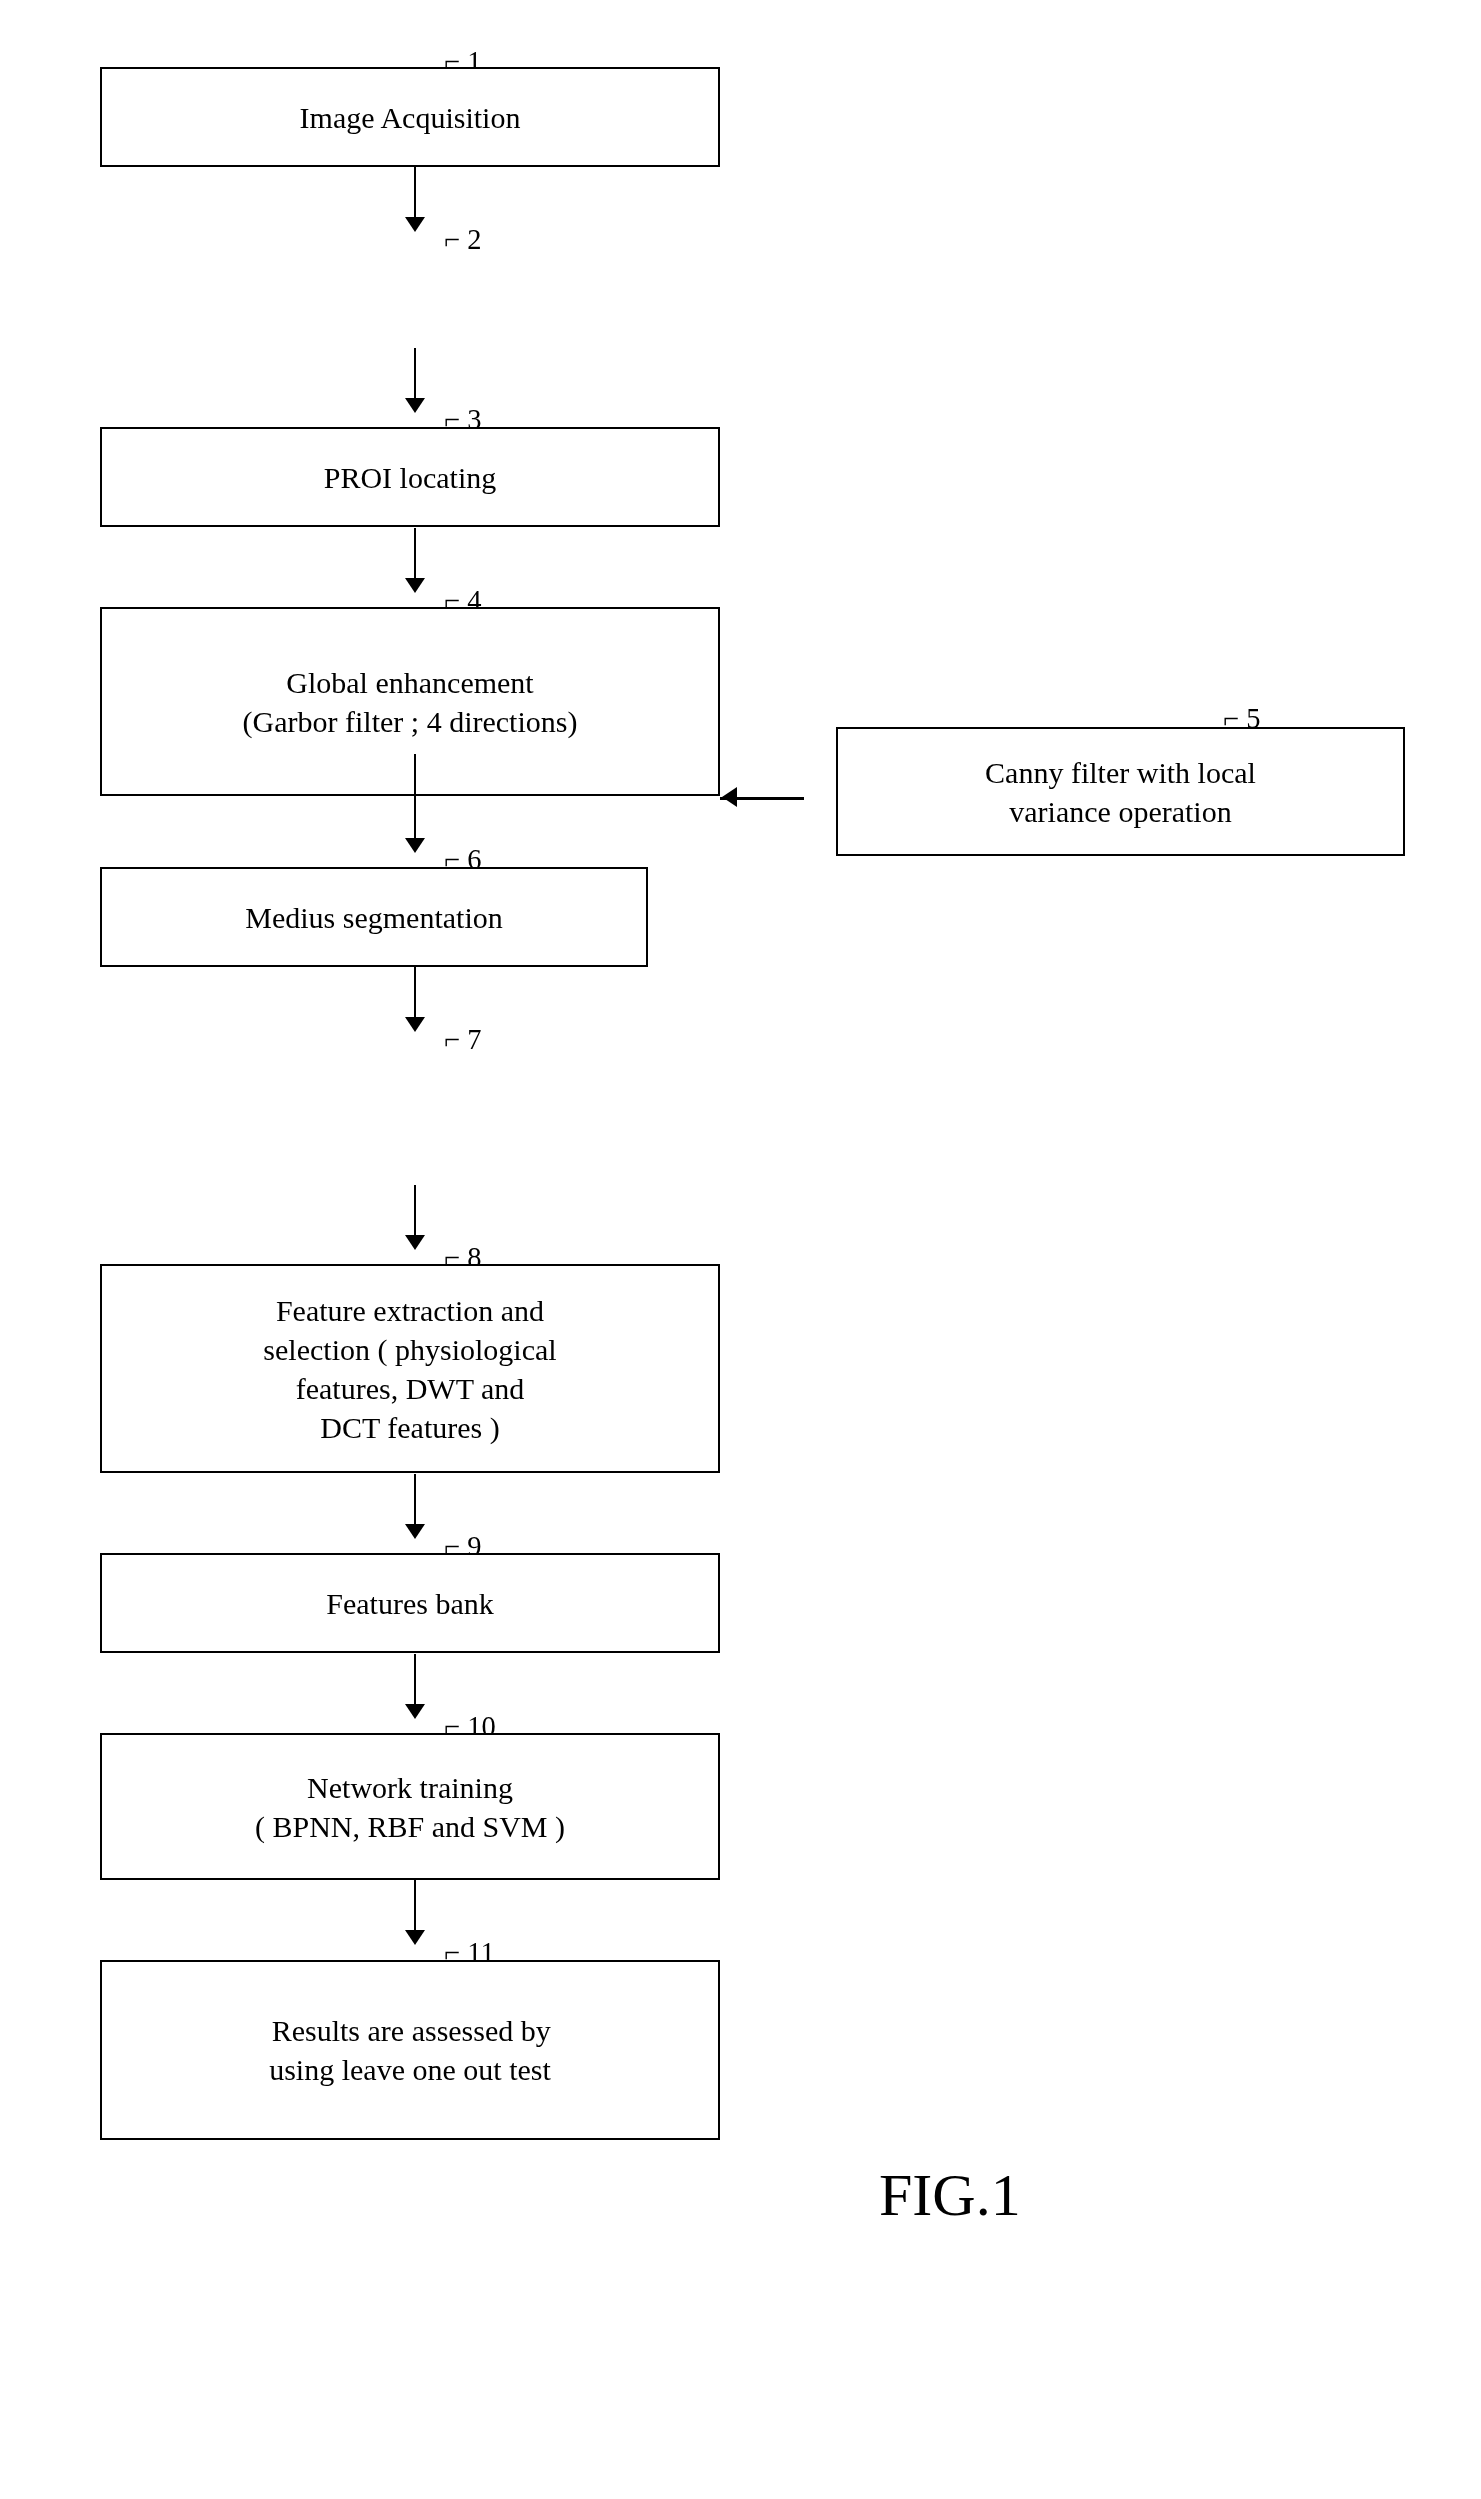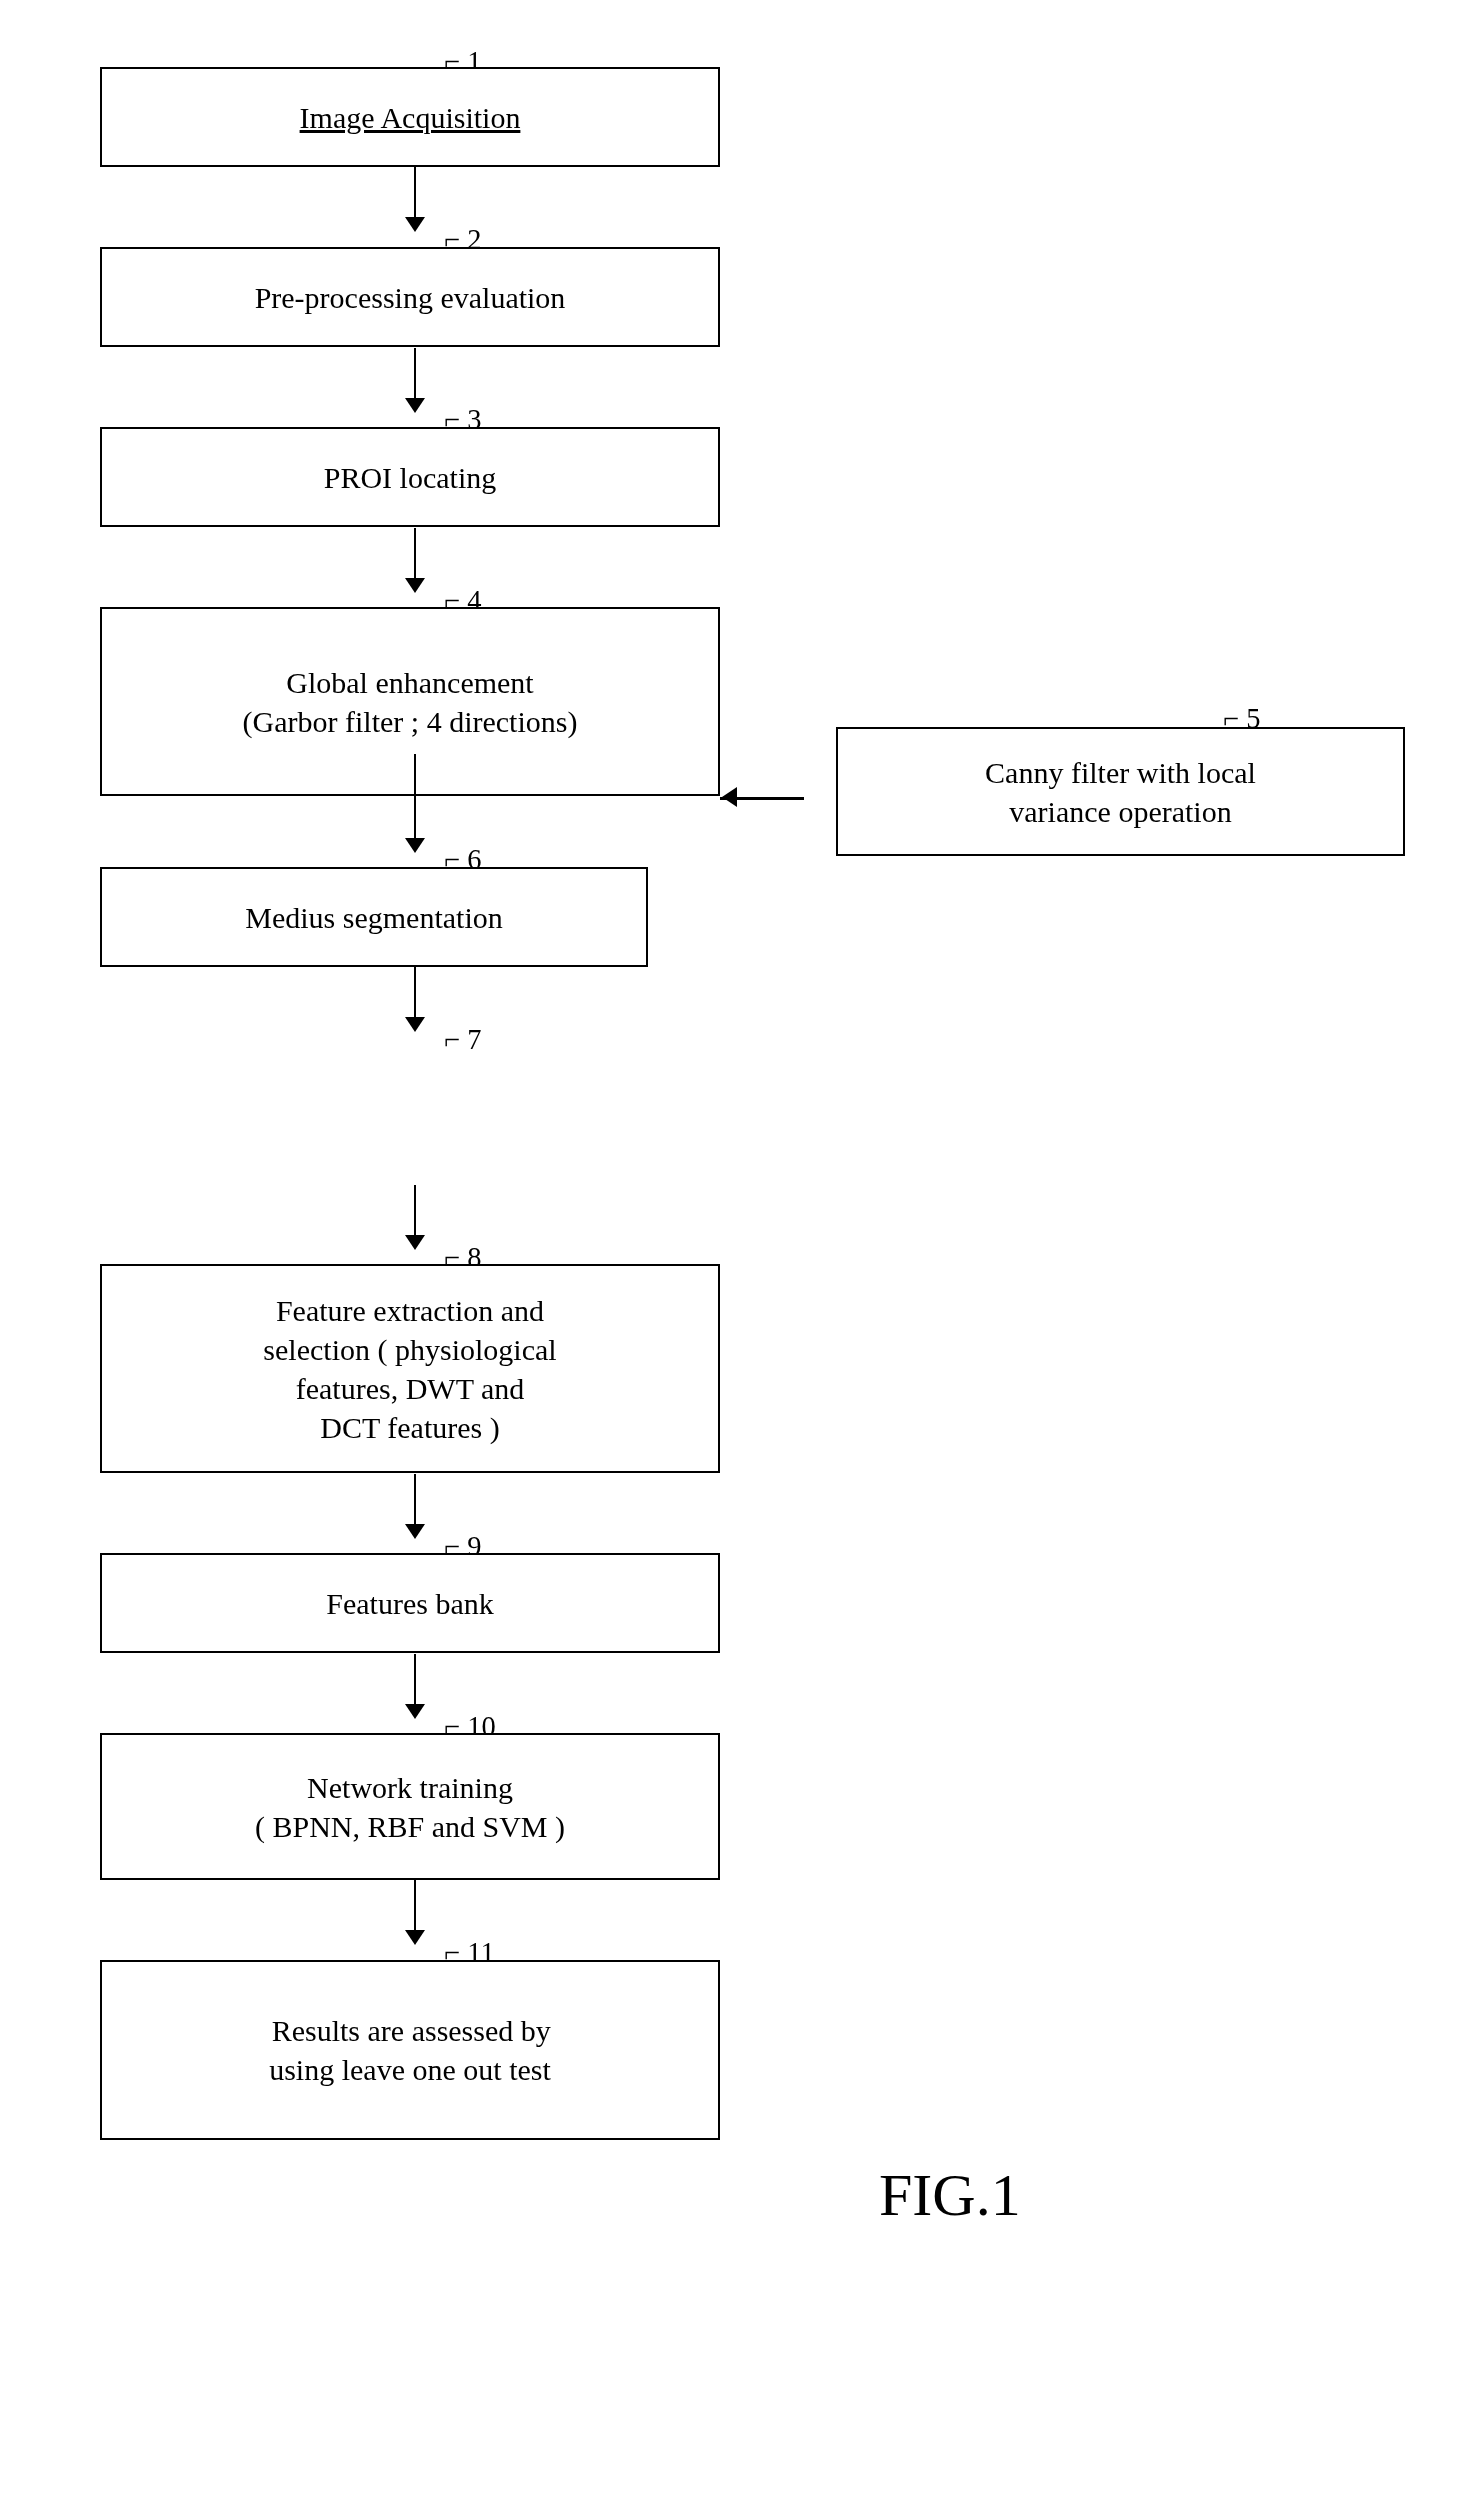--- a/index.html
+++ b/index.html
@@ -73,33 +73,30 @@
       height: 2.5px;
       background: #000;
     }
   </style>
 </head>
 <body>
 
 <div class="diagram-container">
 
   <div class="tick-mark" style="left:444px; top:46px;">⌐ 1</div>
-  <div class="flow-box" style="left:100px; top:67px; width:620px; height:100px;text-decoration:underline;">
+  <div class="flow-box" style="left:100px; top:67px; width:620px; height:100px;">
     <span>Image Acquisition</span>
   </div>
 
   <div class="arrow-down" style="left:405px; top:167px;">
     <div class="arrow-line" style="height:50px;"></div>
     <div class="arrow-head-down"></div>
   </div>
 
   <div class="tick-mark" style="left:444px; top:224px;">⌐ 2</div>
-  <div class="flow-box" style="left:100px; top:247px; width:620px; height:100px;">
-    <span>Pre-processing evaluation</span>
-  </div>
 
   <div class="arrow-down" style="left:405px; top:348px;">
     <div class="arrow-line" style="height:50px;"></div>
     <div class="arrow-head-down"></div>
   </div>
 
   <div class="tick-mark" style="left:444px; top:404px;">⌐ 3</div>
   <div class="flow-box" style="left:100px; top:427px; width:620px; height:100px;">
     <span>PROI locating</span>
   </div>

